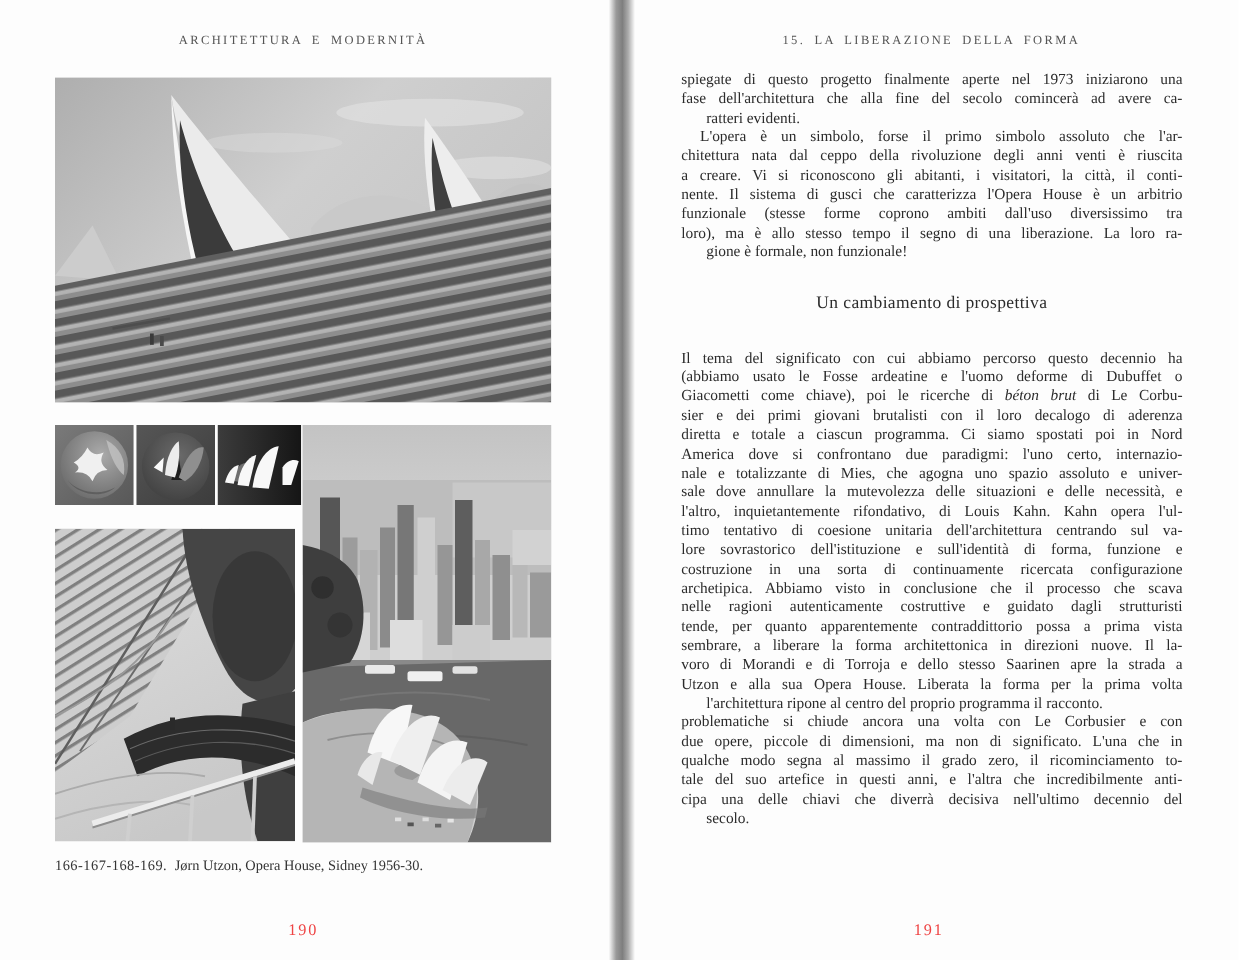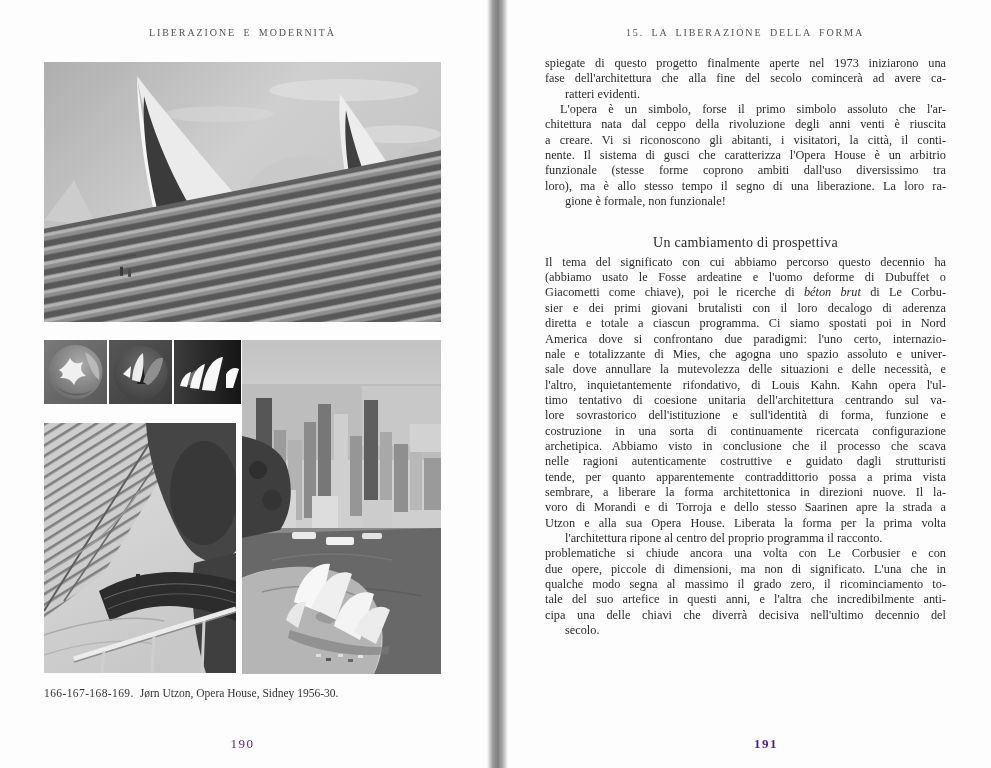--- a/index.html
+++ b/index.html
@@ -14,39 +14,39 @@
   .running-head{
     position:absolute;top:27px;font-size:10px;letter-spacing:1.9px;word-spacing:3px;
     color:#545454;text-align:center;white-space:nowrap;
   }
   .running-head.left-head{left:44px;width:397px;}
   .running-head.right-head{left:545px;width:400px;}
   .photo{position:absolute;margin:0;padding:0;overflow:hidden;background:#cfcfcf;}
   .photo svg{display:block;width:100%;height:100%;}
   .caption{position:absolute;left:44px;top:687px;width:420px;font-size:11.5px;color:#333;}
   .caption .nums{letter-spacing:0.4px;margin-right:6px;}
-  .folio{position:absolute;top:736px;font-size:13px;letter-spacing:1.5px;color:#4c1d95;text-align:center;}
+  .folio{position:absolute;top:736px;font-size:13px;letter-spacing:1.5px;color:#ef4444;text-align:center;}
   .folio.left-folio{left:44px;width:397px;}
-  .folio.right-folio{left:566px;width:400px;font-weight:bold;}
+  .folio.right-folio{left:543px;width:400px;}
   .body-text{position:absolute;left:545px;top:56px;width:401px;font-size:12.3px;line-height:15.35px;}
   .line{text-align:justify;text-align-last:justify;}
   .line.last{text-align-last:left;margin-left:20px;}
   .line.indent{text-indent:15px;}
   .section-heading{
     text-align:center;font-size:14px;color:#2b2b2b;
-    margin:26px 0 4px 0;letter-spacing:0.3px;
+    margin:26px 0 28px 0;letter-spacing:0.3px;
   }
 </style>
 </head>
 <body>
 
 <div class="spread">
 
   <section>
-    <div class="running-head left-head">LIBERAZIONE E MODERNITÀ</div>
+    <div class="running-head left-head">ARCHITETTURA E MODERNITÀ</div>
 
     <figure class="photo" style="left:44px;top:62px;width:397px;height:260px;">
       <svg viewBox="0 0 397 259" preserveAspectRatio="none">
         <defs>
           <linearGradient id="sky1" x1="0" y1="0" x2="1" y2="0.6">
             <stop offset="0" stop-color="#aeaeae"></stop>
               <stop offset="0.5" stop-color="#cfcfcf"></stop>
               <stop offset="1" stop-color="#c3c3c3"></stop>
           </linearGradient>
           <pattern id="steps1" width="14" height="14" patternUnits="userSpaceOnUse" patternTransform="rotate(-11)">

